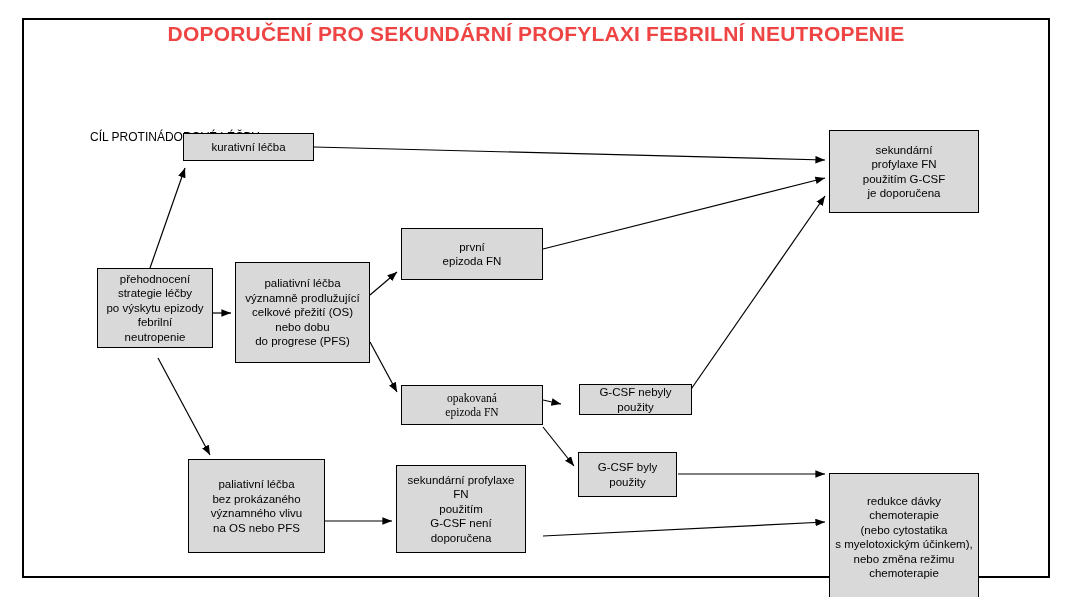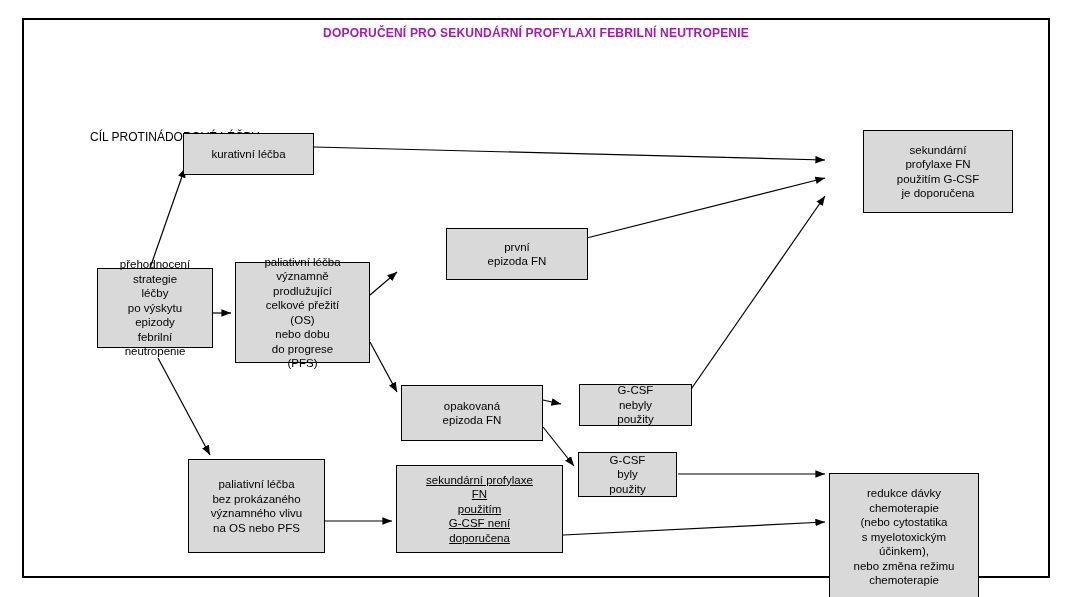--- a/index.html
+++ b/index.html
@@ -29,23 +29,23 @@
     box-sizing: border-box;
     background: #ffffff;
   }
   .title {
     position: absolute;
     left: 0;
     top: 20px;
     width: 1072px;
     text-align: center;
     font-weight: bold;
-    font-size: 12px;
+    font-size: 21px;
     letter-spacing: 0.2px;
-    color: #a21caf;
+    color: #ef4444;
     line-height: 27px;
   }
   .title .line2 { display: block; }
   .colhead {
     position: absolute;
     font-size: 12px;
     color: #000000;
     white-space: nowrap;
     margin-top: 30px;
   }
@@ -57,21 +57,21 @@
     box-sizing: border-box;
     border: 1px solid #000000;
     background: #d9d9d9;
     display: flex;
     align-items: center;
     justify-content: center;
     text-align: center;
     font-size: 11.5px;
     line-height: 14.5px;
     color: #000000;
-    padding: 20px;
+    padding: 2px;
     white-space: pre-line;
   }
   svg.edges {
     position: absolute;
     left: 0;
     top: 0;
     width: 1072px;
     height: 597px;
     pointer-events: none;
   }
@@ -106,47 +106,47 @@
         <polyline points="543,427 574,466" marker-end="url(#arrow)"></polyline>
         <polyline points="678,408 825,196" marker-end="url(#arrow)"></polyline>
         <polyline points="678,474 825,474" marker-end="url(#arrow)"></polyline>
         <polyline points="325,521 392,521" marker-end="url(#arrow)"></polyline>
         <polyline points="543,536 825,522" marker-end="url(#arrow)"></polyline>
       </g>
   </svg>
 
   <div id="node-layer">
       <div class="node" style="left: 183px; top: 133px; width: 131px; height: 28px;"><span>kurativní léčba</span></div>
-      <div class="node" style="left: 863px; top: 130px; width: 150px; height: 83px;"><span>sekundární
+      <div class="node" style="left: 829px; top: 130px; width: 150px; height: 83px;"><span>sekundární
 profylaxe FN
 použitím G-CSF
 je doporučena</span></div>
-      <div class="node" style="left: 401px; top: 228px; width: 142px; height: 52px; margin-left: 45px;"><span>první
+      <div class="node" style="left: 401px; top: 228px; width: 142px; height: 52px;"><span>první
 epizoda FN</span></div>
       <div class="node" style="left: 97px; top: 268px; width: 116px; height: 80px;"><span>přehodnocení
 strategie léčby
 po výskytu epizody
 febrilní
 neutropenie</span></div>
       <div class="node" style="left: 235px; top: 262px; width: 135px; height: 101px;"><span>paliativní léčba
 významně prodlužující
 celkové přežití (OS)
 nebo dobu
 do progrese (PFS)</span></div>
-      <div class="node" style="left: 401px; top: 385px; width: 142px; height: 56px;"><span>opakovaná
+      <div class="node" style="left: 401px; top: 385px; width: 142px; height: 40px; font-family: Liberation Serif, serif;"><span>opakovaná
 epizoda FN</span></div>
       <div class="node" style="left: 579px; top: 384px; width: 113px; height: 31px;"><span>G-CSF nebyly
 použity</span></div>
       <div class="node" style="left: 578px; top: 452px; width: 99px; height: 45px;"><span>G-CSF byly
 použity</span></div>
       <div class="node" style="left: 188px; top: 459px; width: 137px; height: 94px;"><span>paliativní léčba
 bez prokázaného
 významného vlivu
 na OS nebo PFS</span></div>
-      <div class="node" style="left: 396px; top: 465px; width: 167px; height: 88px; text-decoration: underline;"><span>sekundární profylaxe FN
+      <div class="node" style="left: 396px; top: 465px; width: 130px; height: 88px;"><span>sekundární profylaxe FN
 použitím
 G-CSF není
 doporučena</span></div>
       <div class="node" style="left: 829px; top: 425px; width: 150px; height: 128px; margin-top: 48px;"><span>redukce dávky
 chemoterapie
 (nebo cytostatika
 s myelotoxickým účinkem),
 nebo změna režimu
 chemoterapie</span></div>
     </div>

